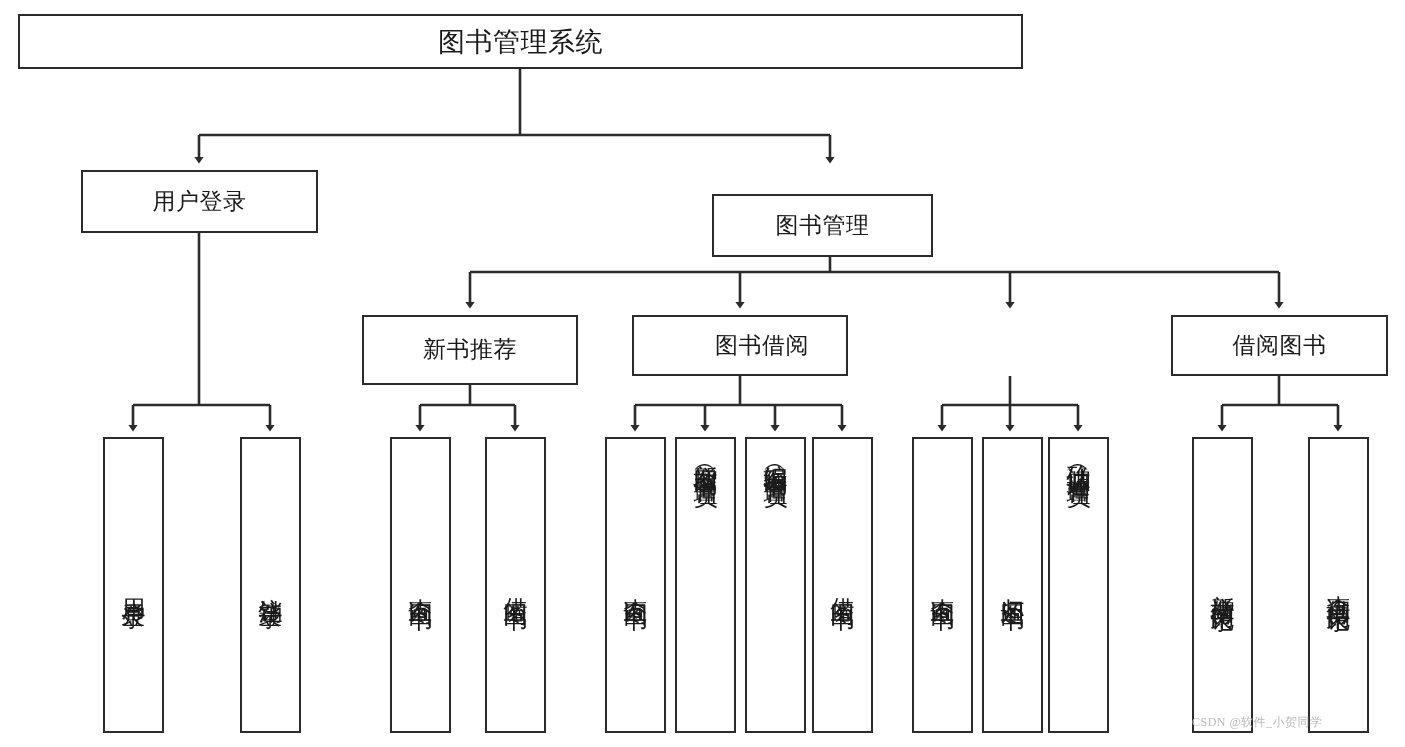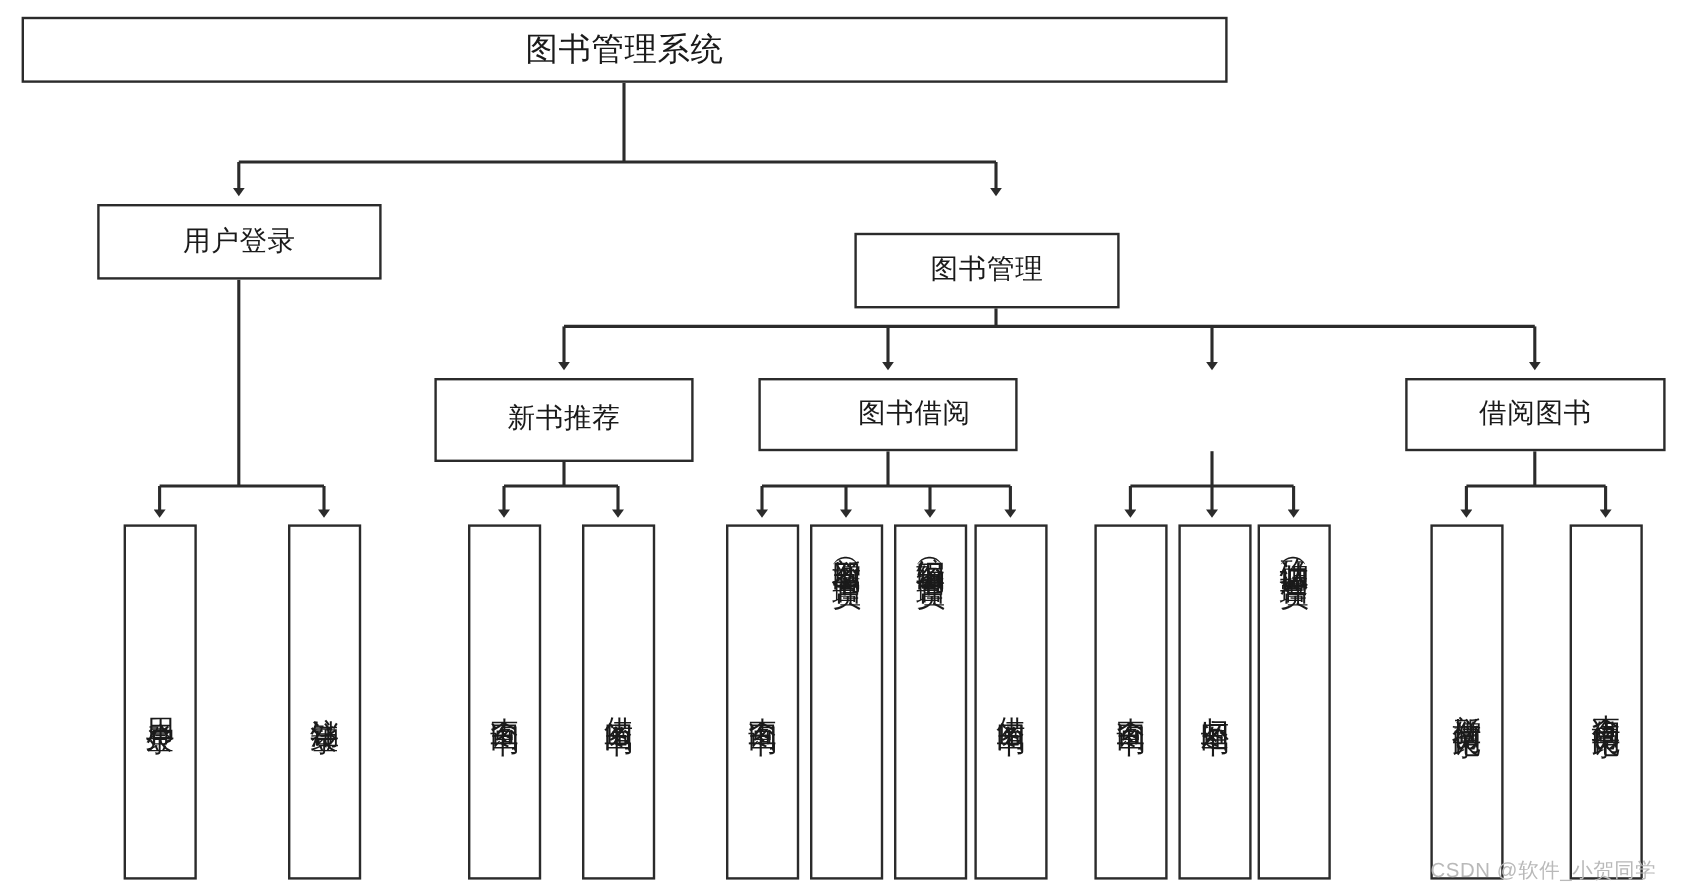--- a/index.html
+++ b/index.html
@@ -64,24 +64,24 @@
     text-orientation: upright;
     font-size: 24px;
     line-height: 1.0;
     letter-spacing: 3px;
     white-space: nowrap;
   }
   .watermark {
     position: absolute;
     left: 1192px;
     top: 714px;
-    font-size: 17px;
+    font-size: 12px;
     color: #b9b9b9;
     white-space: nowrap;
-    font-family: Liberation Sans, sans-serif;
+    font-family: Liberation Serif, serif;
     letter-spacing: 0.5px;
   }
 </style>
 </head>
 <body>
 
 <div id="diagram-root">
 
   <svg class="connector-layer" viewBox="0 0 1405 747" xmlns="http://www.w3.org/2000/svg">
     <defs>

